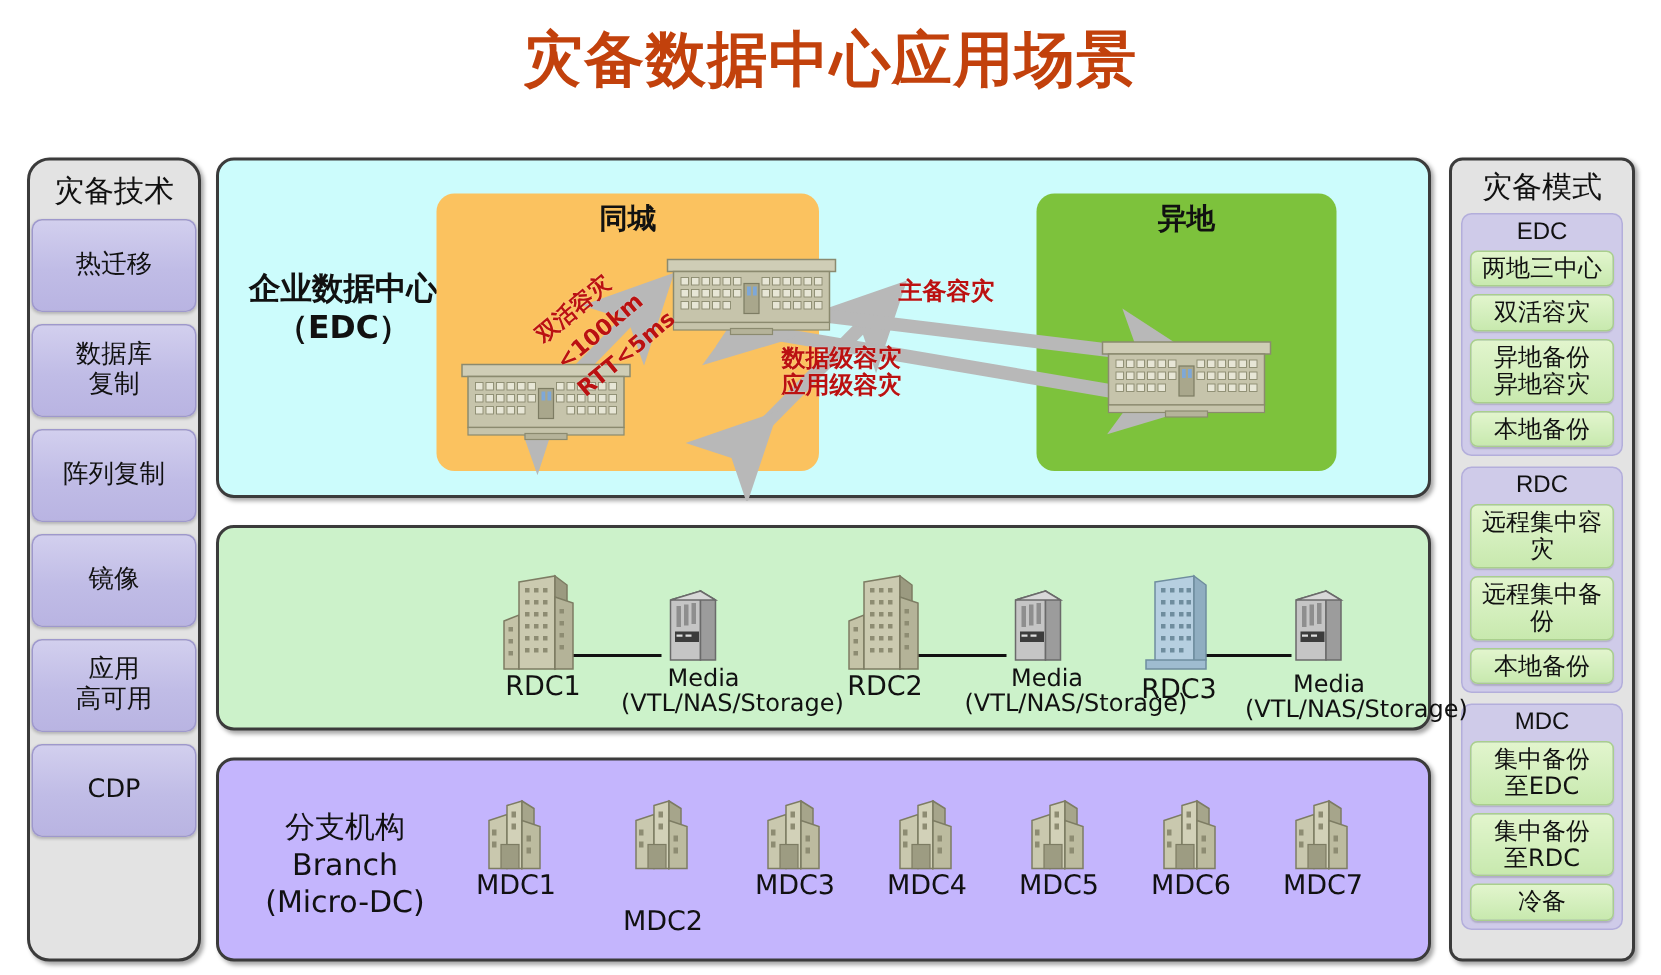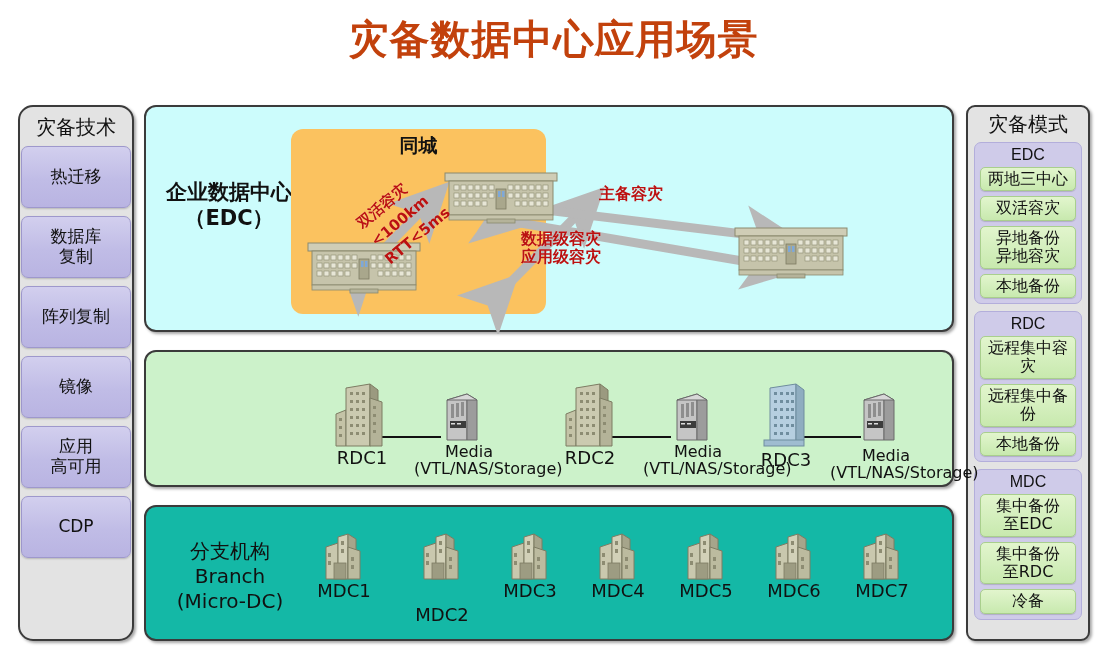--- a/index.html
+++ b/index.html
@@ -106,21 +106,21 @@
 
   
   .section {
     position: absolute;
     border: 2px solid #3b3b3b;
     border-radius: 12px;
     box-shadow: 2px 2px 3px rgba(0,0,0,0.35);
   }
   #edc-section { left: 144px; top: 105px; width: 810px; height: 227px; background: #ccfcfc; }
   #rdc-section { left: 144px; top: 350px; width: 810px; height: 137px; background: #ccf2ca; }
-  #mdc-section { left: 144px; top: 505px; width: 810px; height: 136px; background: #14b8a6; }
+  #mdc-section { left: 144px; top: 505px; width: 810px; height: 136px; background: #c4b5fd; }
 
   .section-label {
     position: absolute;
     text-align: center;
     font-size: 21px;
     line-height: 1.25;
     color: #111;
     white-space: pre-line;
     font-family: "DejaVu Sans", "Liberation Sans", sans-serif;
   }
@@ -219,20 +219,23 @@
     <div class="mode-chip">冷备</div>
   </div>
 </div>
 
 <div class="section" id="edc-section">
   <div class="section-label" id="edc-label">企业数据中心
 （EDC）</div>
 
   <div class="zone" id="zone-tongcheng">
     <div class="zone-title">同城</div>
+  </div>
+  <div class="zone" id="zone-yidi">
+    <div class="zone-title">异地</div>
   </div>
 
   <svg class="svg-layer" width="810" height="227">
     <defs>
       <marker id="ah" markerWidth="7" markerHeight="7" refX="2.6" refY="3.5" orient="auto">
         <path d="M6.5,3.5 L0,0.3 L1.6,3.5 L0,6.7 Z" fill="#b8b8b8"></path>
       </marker>
     </defs>
 
     <g stroke="#b8b8b8" stroke-width="9" fill="none" marker-start="url(#ah)" marker-end="url(#ah)">

